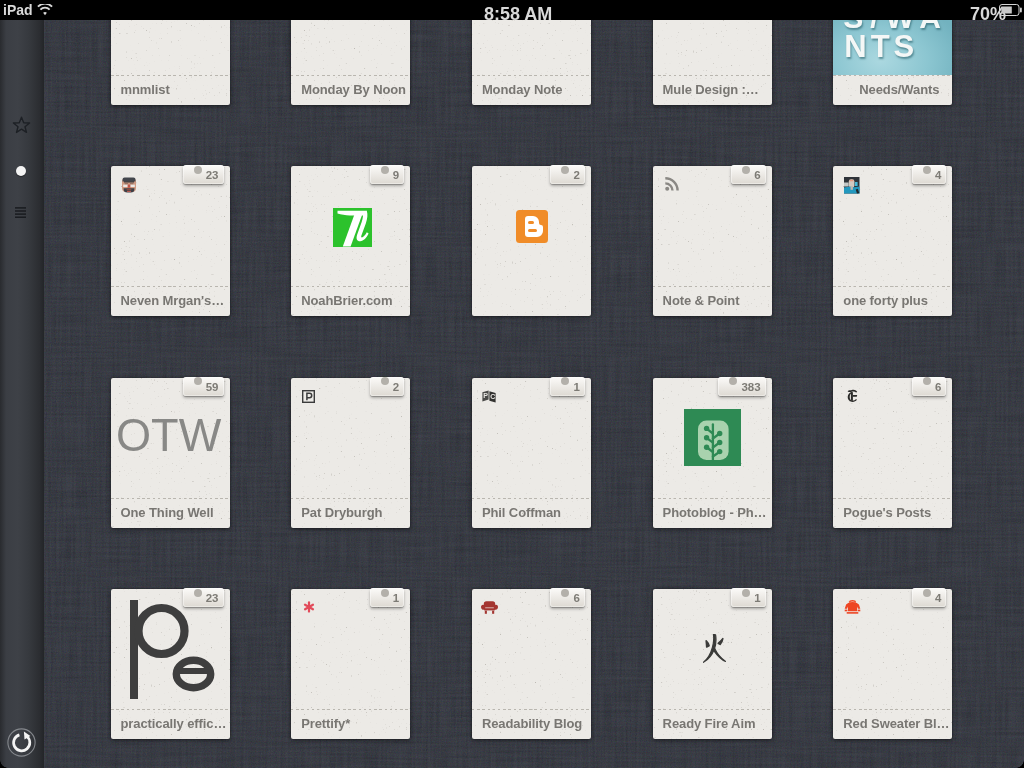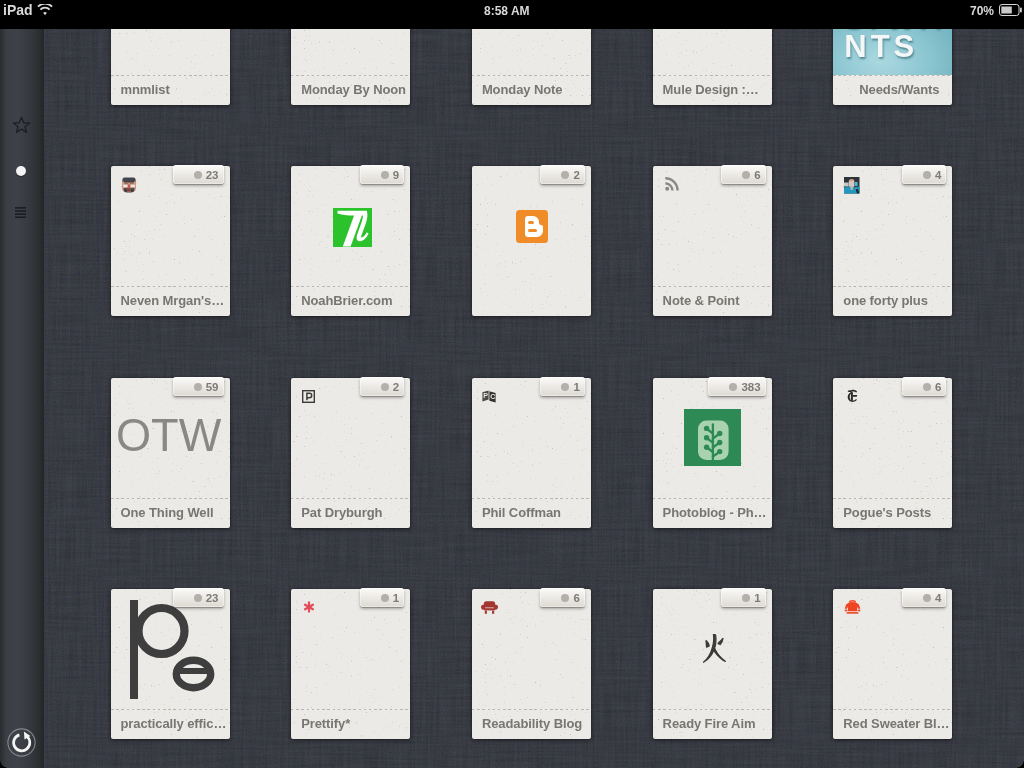--- a/index.html
+++ b/index.html
@@ -1,40 +1,40 @@
 <!DOCTYPE html>
 <html><head>
 <meta charset="utf-8">
 <style>
 html,body{margin:0;padding:0;}
 body{width:1024px;height:768px;overflow:hidden;position:relative;
   font-family:"Liberation Sans",sans-serif;background:#000;}
 
-#statusbar{position:absolute;left:0;top:0;width:1024px;height:29px;background:#000;z-index:50;}
-#statusbar .txt{position:absolute;font-size:12px;font-weight:bold;color:#d9d9d9;letter-spacing:0px;}
+#statusbar{position:absolute;left:0;top:0;width:1024px;height:20px;background:#000;z-index:50;}
+#statusbar .txt{position:absolute;font-size:18px;font-weight:bold;color:#d9d9d9;letter-spacing:0px;}
 
 #sidebar{position:absolute;left:0;top:20px;width:44px;height:748px;z-index:20;
   background:linear-gradient(90deg,#292b2f 0%,#3b3e44 14%,#3e4147 40%,#36393e 66%,#2b2d31 90%,#232528 100%);}
 
 #content{position:absolute;left:44px;top:20px;width:980px;height:748px;
   background-color:#343740;}
 #lintex{position:absolute;left:0;top:0;z-index:0;}
 
 .card{position:absolute;width:119px;height:150px;background-color:#eceae6;border-radius:2px;
   box-shadow:0 1px 4px rgba(0,0,0,0.55), 0 0 1px rgba(0,0,0,0.4);}
 .paper{position:absolute;left:0;top:0;}
 .title{position:absolute;left:0;right:0;bottom:0;height:30px;
   background-image:repeating-linear-gradient(90deg,#b9b6af 0 2.5px,rgba(0,0,0,0) 2.5px 5.2px);
   background-size:100% 1px;background-repeat:no-repeat;background-position:0 0;
   font-size:13px;font-weight:bold;color:#787672;line-height:30px;padding-left:10px;
   letter-spacing:-0.1px;white-space:nowrap;overflow:hidden;margin-top:26px;}
 .badge{position:absolute;top:-1px;right:6px;height:19px;border-radius:3px;
   background:linear-gradient(#fcfbf9,#ddd9d2);
   box-shadow:0 1px 0 rgba(0,0,0,0.18), 0 2px 3px rgba(0,0,0,0.30), inset 0 0 0 1px rgba(255,255,255,0.4);
-  display:flex;align-items:center;padding:0 5px 0 21px;}
+  display:flex;padding:0 5px 0 11px;}
 .badge .dot{width:8px;height:8px;border-radius:50%;background:#b3b0aa;margin-right:4px;position:relative;top:0.8px;}
 .badge .num{font-size:11.5px;font-weight:bold;color:#7d7b75;line-height:19px;position:relative;top:1px;}
 .fav{position:absolute;left:11px;top:11px;}
 .cicon{position:absolute;}
 </style>
 </head>
 <body>
 <div id="content">
     <svg id="lintex" width="980" height="748">
   <filter id="nzb" x="0" y="0" width="100%" height="100%" color-interpolation-filters="sRGB">

